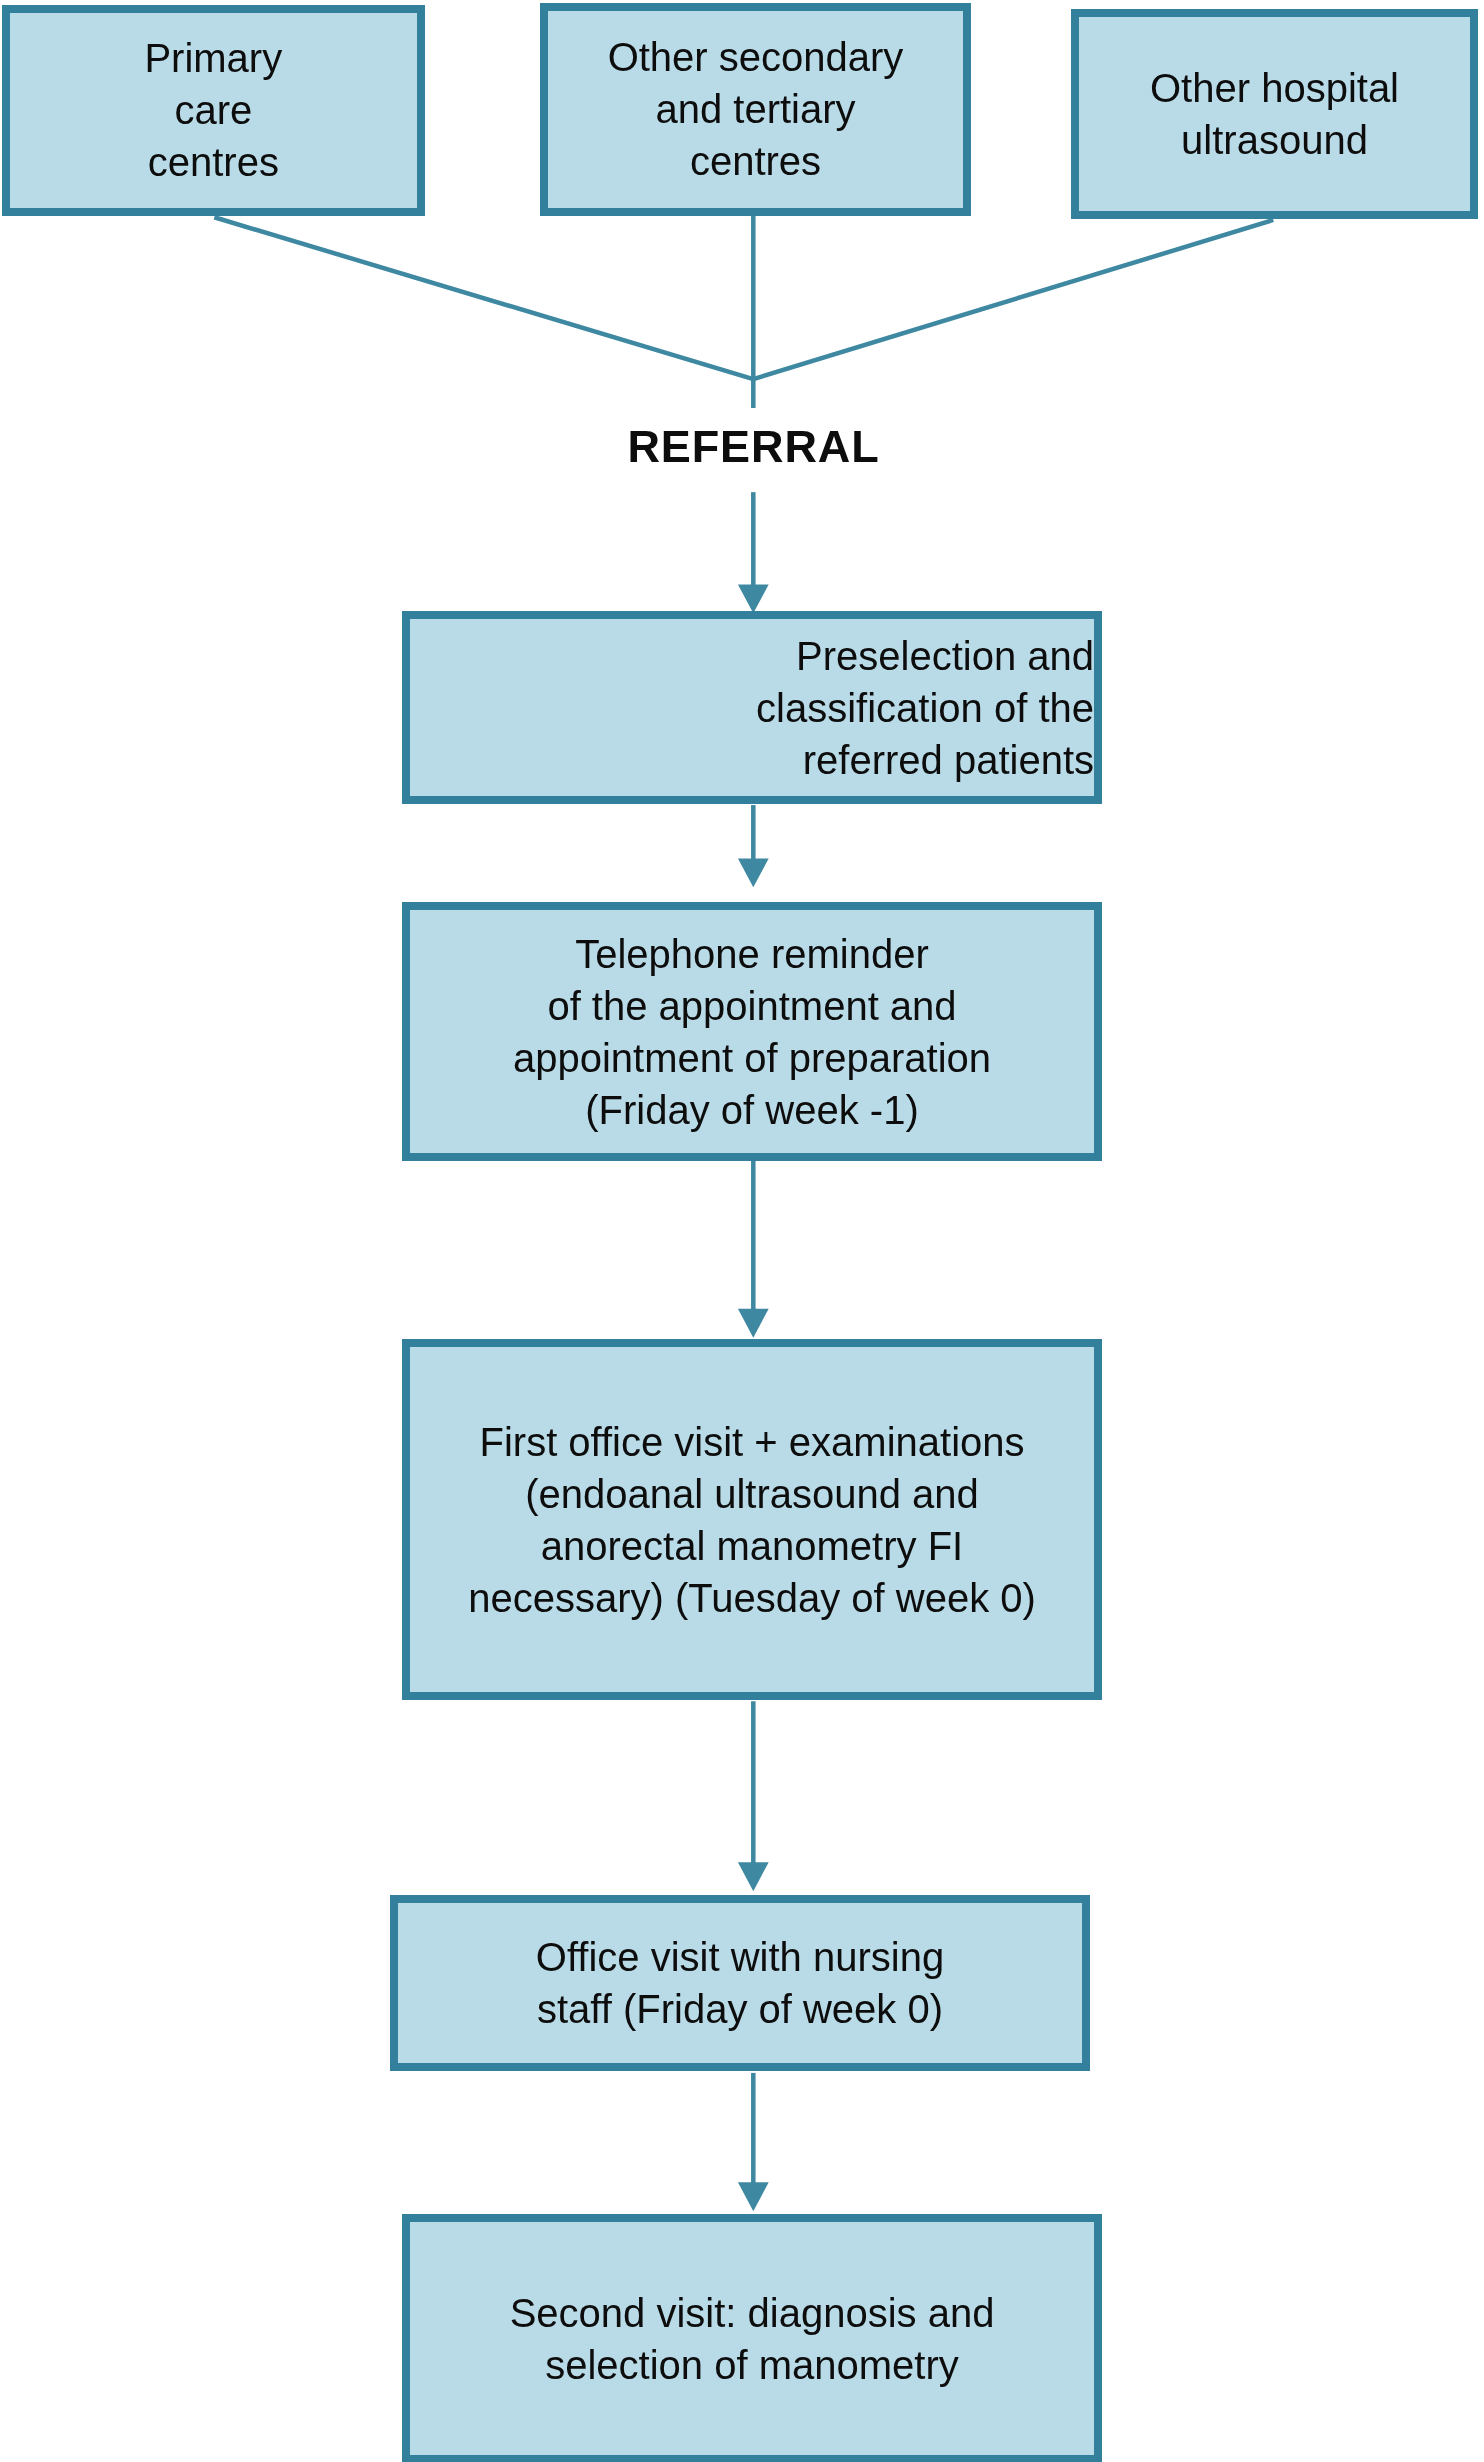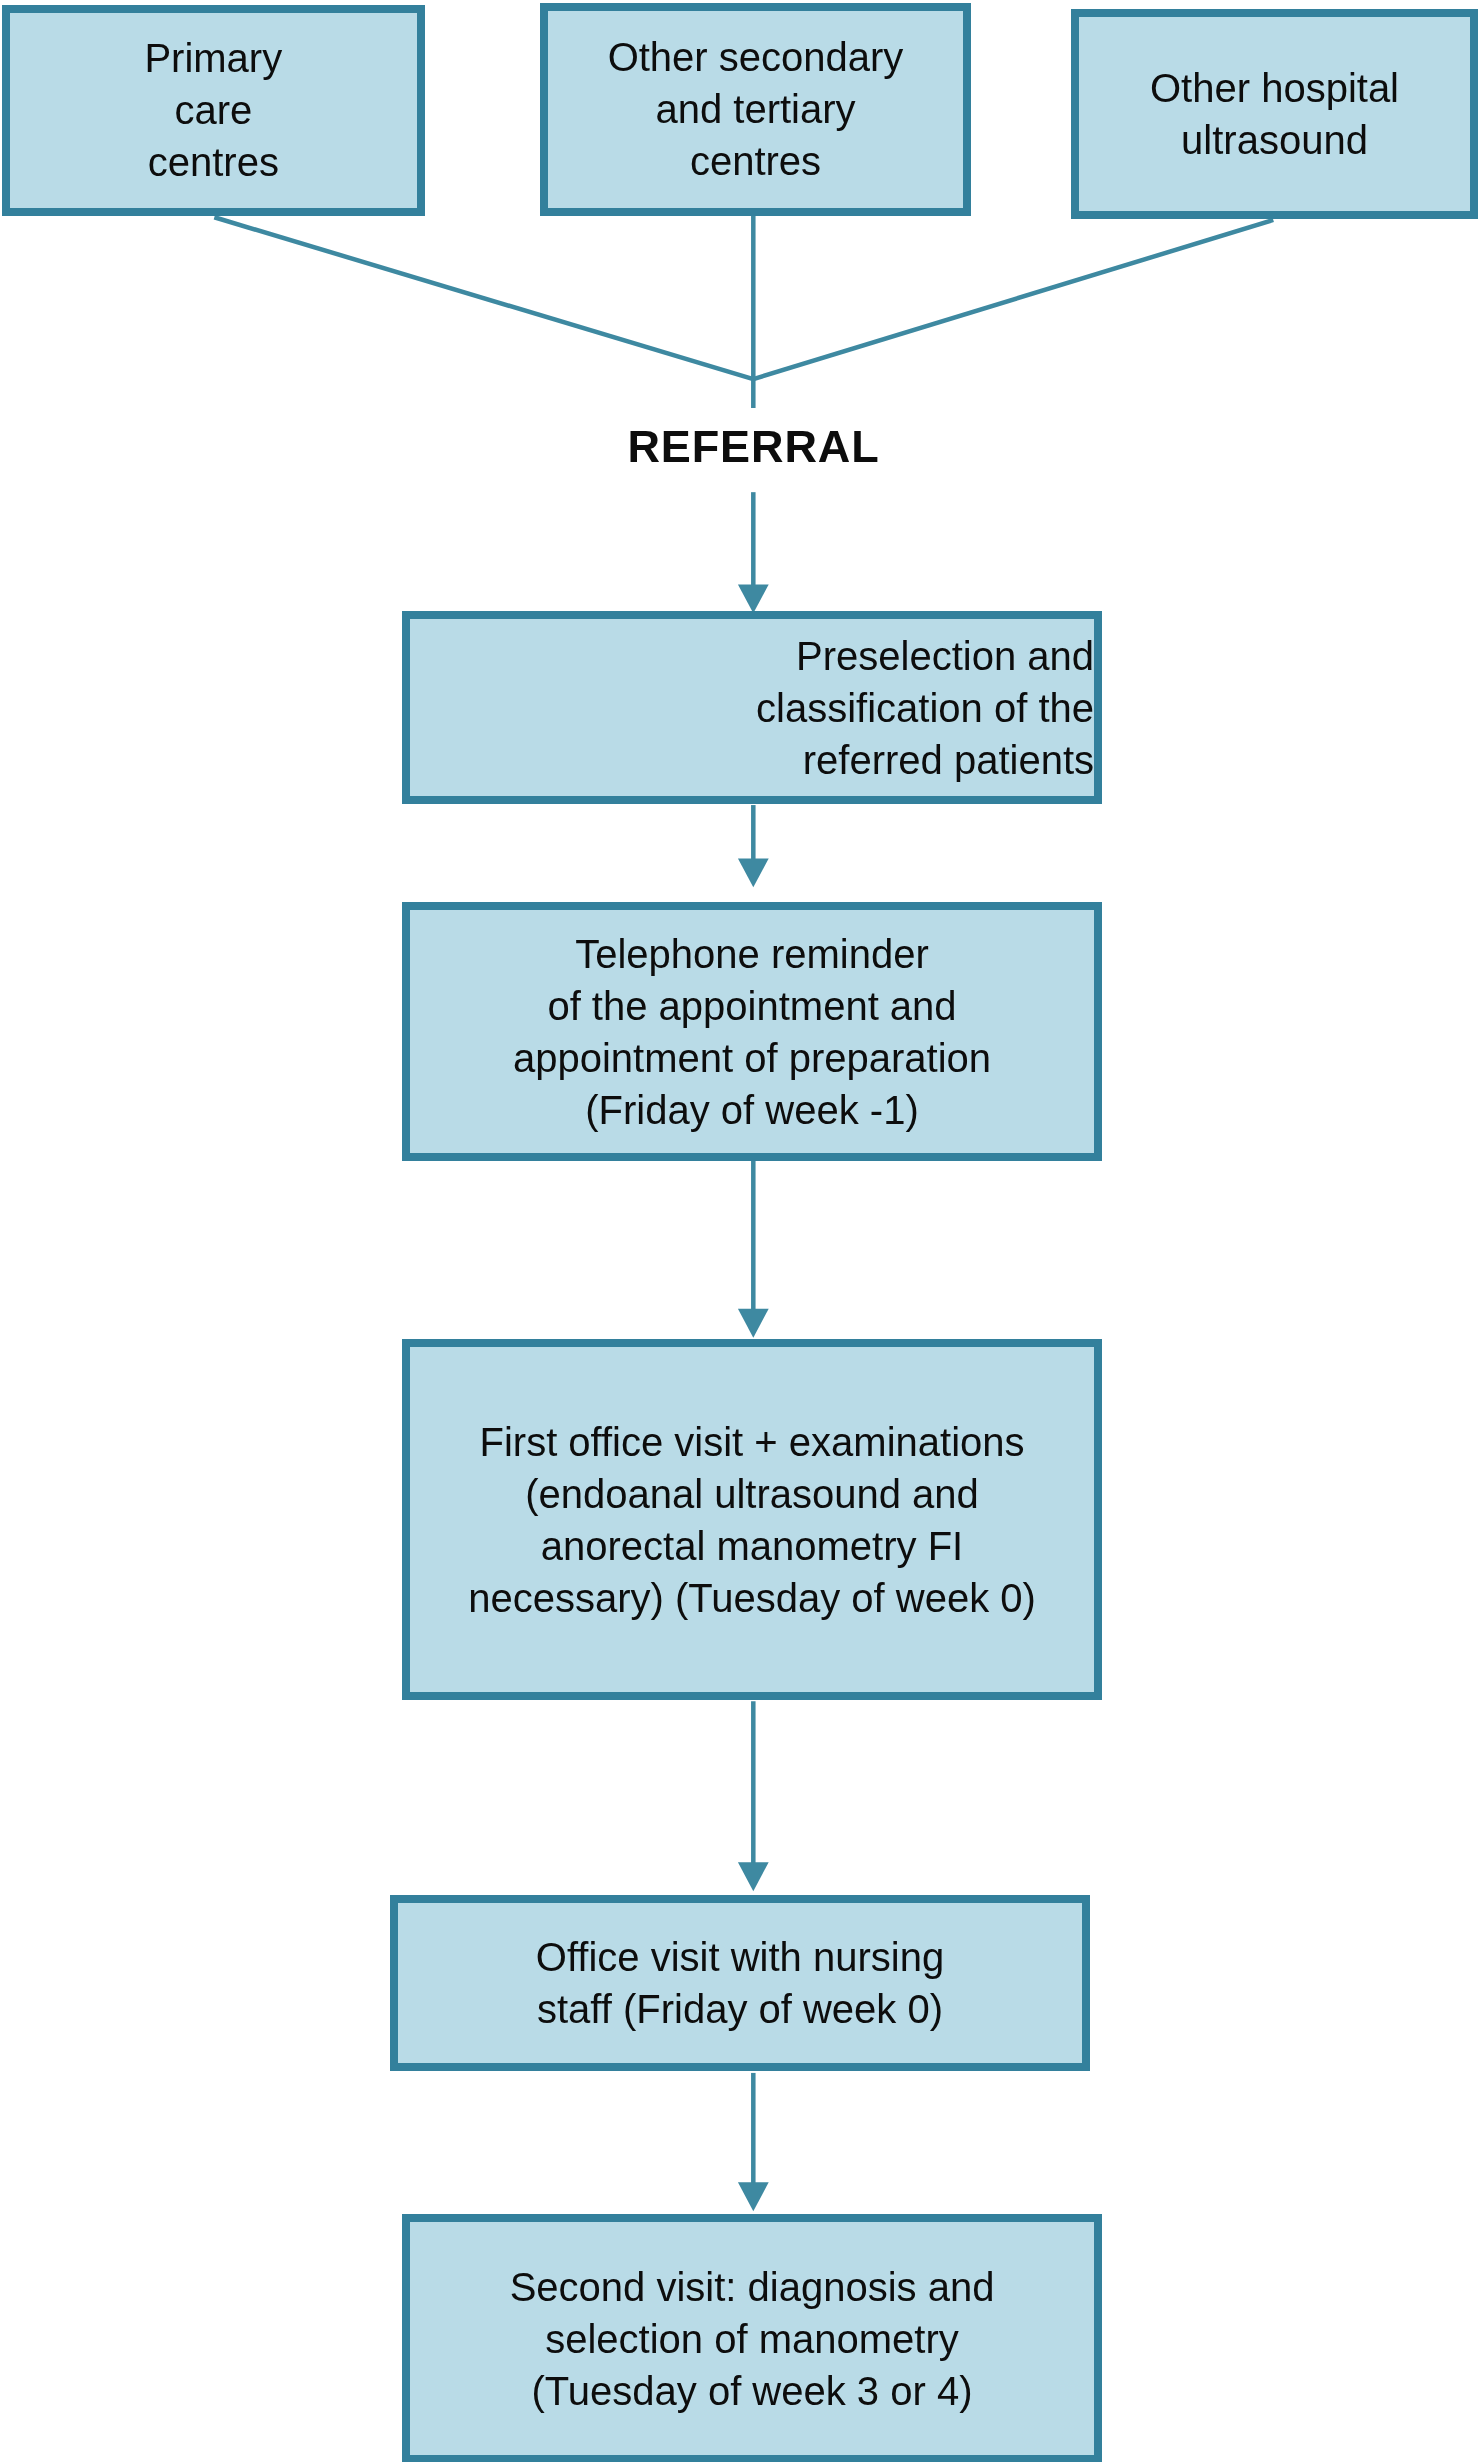--- a/index.html
+++ b/index.html
@@ -144,17 +144,16 @@
   </div>
 
   <div class="fc-box" style="left:390px; top:1895px; width:700px; height:176px;">
     <div>Office visit with nursing</div>
     <div>staff (Friday of week 0)</div>
   </div>
 
   <div class="fc-box" style="left:402px; top:2214px; width:700px; height:249px;">
     <div>Second visit: diagnosis and</div>
     <div>selection of manometry</div>
-    <div>(Tuesday of week 3 or 4)</div>
   </div>
 
 </div>
 
 
 </body></html>

